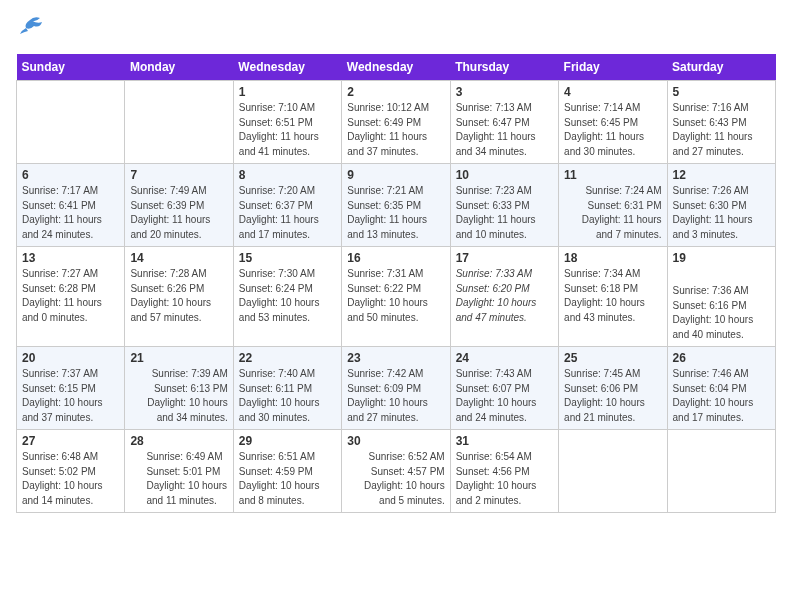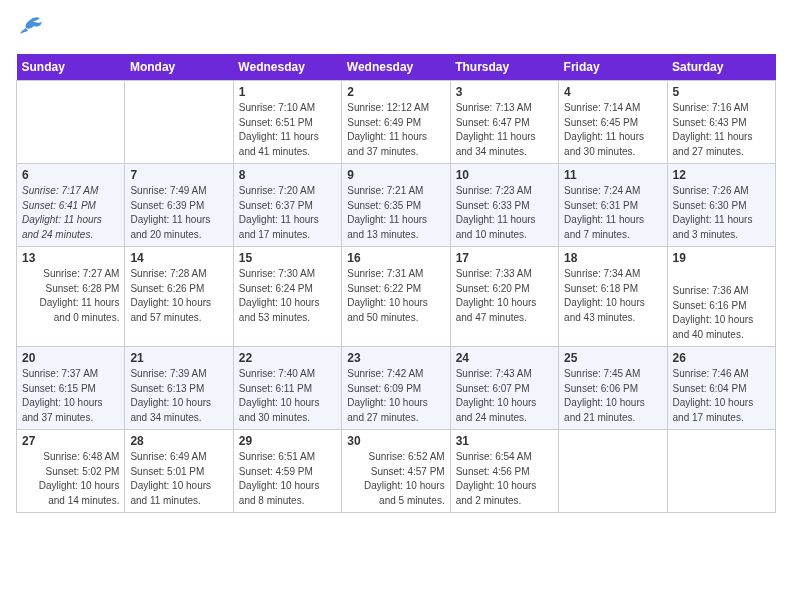--- a/index.html
+++ b/index.html
@@ -135,21 +135,21 @@
         <td class="empty-cell"></td>
         <td class="empty-cell"></td>
         <td>
           <div class="day-number">1</div>
           <div class="day-info" style="white-space: pre-line;">Sunrise: 7:10 AM
 Sunset: 6:51 PM
 Daylight: 11 hours and 41 minutes.</div>
         </td>
         <td>
           <div class="day-number">2</div>
-          <div class="day-info" style="white-space: pre-line;">Sunrise: 12:12 AM
+          <div class="day-info" style="white-space: pre-line;">Sunrise: 10:12 AM
 Sunset: 6:49 PM
 Daylight: 11 hours and 37 minutes.</div>
         </td>
         <td>
           <div class="day-number">3</div>
           <div class="day-info" style="white-space: pre-line;">Sunrise: 7:13 AM
 Sunset: 6:47 PM
 Daylight: 11 hours and 34 minutes.</div>
         </td>
         <td>
@@ -161,21 +161,21 @@
         <td>
           <div class="day-number">5</div>
           <div class="day-info" style="white-space: pre-line;">Sunrise: 7:16 AM
 Sunset: 6:43 PM
 Daylight: 11 hours and 27 minutes.</div>
         </td>
       </tr>
       <tr>
         <td>
           <div class="day-number">6</div>
-          <div class="day-info" style="white-space: pre-line; font-style: italic;">Sunrise: 7:17 AM
+          <div class="day-info" style="white-space: pre-line;">Sunrise: 7:17 AM
 Sunset: 6:41 PM
 Daylight: 11 hours and 24 minutes.</div>
         </td>
         <td>
           <div class="day-number">7</div>
           <div class="day-info" style="white-space: pre-line;">Sunrise: 7:49 AM
 Sunset: 6:39 PM
 Daylight: 11 hours and 20 minutes.</div>
         </td>
         <td>
@@ -191,35 +191,35 @@
 Daylight: 11 hours and 13 minutes.</div>
         </td>
         <td>
           <div class="day-number">10</div>
           <div class="day-info" style="white-space: pre-line;">Sunrise: 7:23 AM
 Sunset: 6:33 PM
 Daylight: 11 hours and 10 minutes.</div>
         </td>
         <td>
           <div class="day-number">11</div>
-          <div class="day-info" style="white-space: pre-line;">Sunrise: 7:24 AM
+          <div class="day-info" style="white-space: pre-line; text-align: right;">Sunrise: 7:24 AM
 Sunset: 6:31 PM
 Daylight: 11 hours and 7 minutes.</div>
         </td>
         <td>
           <div class="day-number">12</div>
           <div class="day-info" style="white-space: pre-line;">Sunrise: 7:26 AM
 Sunset: 6:30 PM
 Daylight: 11 hours and 3 minutes.</div>
         </td>
       </tr>
       <tr>
         <td>
           <div class="day-number">13</div>
-          <div class="day-info" style="white-space: pre-line; text-align: right;">Sunrise: 7:27 AM
+          <div class="day-info" style="white-space: pre-line;">Sunrise: 7:27 AM
 Sunset: 6:28 PM
 Daylight: 11 hours and 0 minutes.</div>
         </td>
         <td>
           <div class="day-number">14</div>
           <div class="day-info" style="white-space: pre-line;">Sunrise: 7:28 AM
 Sunset: 6:26 PM
 Daylight: 10 hours and 57 minutes.</div>
         </td>
         <td>
@@ -229,21 +229,21 @@
 Daylight: 10 hours and 53 minutes.</div>
         </td>
         <td>
           <div class="day-number">16</div>
           <div class="day-info" style="white-space: pre-line;">Sunrise: 7:31 AM
 Sunset: 6:22 PM
 Daylight: 10 hours and 50 minutes.</div>
         </td>
         <td>
           <div class="day-number">17</div>
-          <div class="day-info" style="white-space: pre-line;">Sunrise: 7:33 AM
+          <div class="day-info" style="white-space: pre-line; font-style: italic;">Sunrise: 7:33 AM
 Sunset: 6:20 PM
 Daylight: 10 hours and 47 minutes.</div>
         </td>
         <td>
           <div class="day-number">18</div>
           <div class="day-info" style="white-space: pre-line;">Sunrise: 7:34 AM
 Sunset: 6:18 PM
 Daylight: 10 hours and 43 minutes.</div>
         </td>
         <td>
@@ -255,21 +255,21 @@
       </tr>
       <tr>
         <td>
           <div class="day-number">20</div>
           <div class="day-info" style="white-space: pre-line;">Sunrise: 7:37 AM
 Sunset: 6:15 PM
 Daylight: 10 hours and 37 minutes.</div>
         </td>
         <td>
           <div class="day-number">21</div>
-          <div class="day-info" style="white-space: pre-line;">Sunrise: 7:39 AM
+          <div class="day-info" style="white-space: pre-line; text-align: right;">Sunrise: 7:39 AM
 Sunset: 6:13 PM
 Daylight: 10 hours and 34 minutes.</div>
         </td>
         <td>
           <div class="day-number">22</div>
           <div class="day-info" style="white-space: pre-line;">Sunrise: 7:40 AM
 Sunset: 6:11 PM
 Daylight: 10 hours and 30 minutes.</div>
         </td>
         <td>
@@ -293,27 +293,27 @@
         <td>
           <div class="day-number">26</div>
           <div class="day-info" style="white-space: pre-line;">Sunrise: 7:46 AM
 Sunset: 6:04 PM
 Daylight: 10 hours and 17 minutes.</div>
         </td>
       </tr>
       <tr>
         <td>
           <div class="day-number">27</div>
-          <div class="day-info" style="white-space: pre-line; text-align: right;">Sunrise: 6:48 AM
+          <div class="day-info" style="white-space: pre-line;">Sunrise: 6:48 AM
 Sunset: 5:02 PM
 Daylight: 10 hours and 14 minutes.</div>
         </td>
         <td>
           <div class="day-number">28</div>
-          <div class="day-info" style="white-space: pre-line;">Sunrise: 6:49 AM
+          <div class="day-info" style="white-space: pre-line; margin-left: 16px;">Sunrise: 6:49 AM
 Sunset: 5:01 PM
 Daylight: 10 hours and 11 minutes.</div>
         </td>
         <td>
           <div class="day-number">29</div>
           <div class="day-info" style="white-space: pre-line;">Sunrise: 6:51 AM
 Sunset: 4:59 PM
 Daylight: 10 hours and 8 minutes.</div>
         </td>
         <td>

